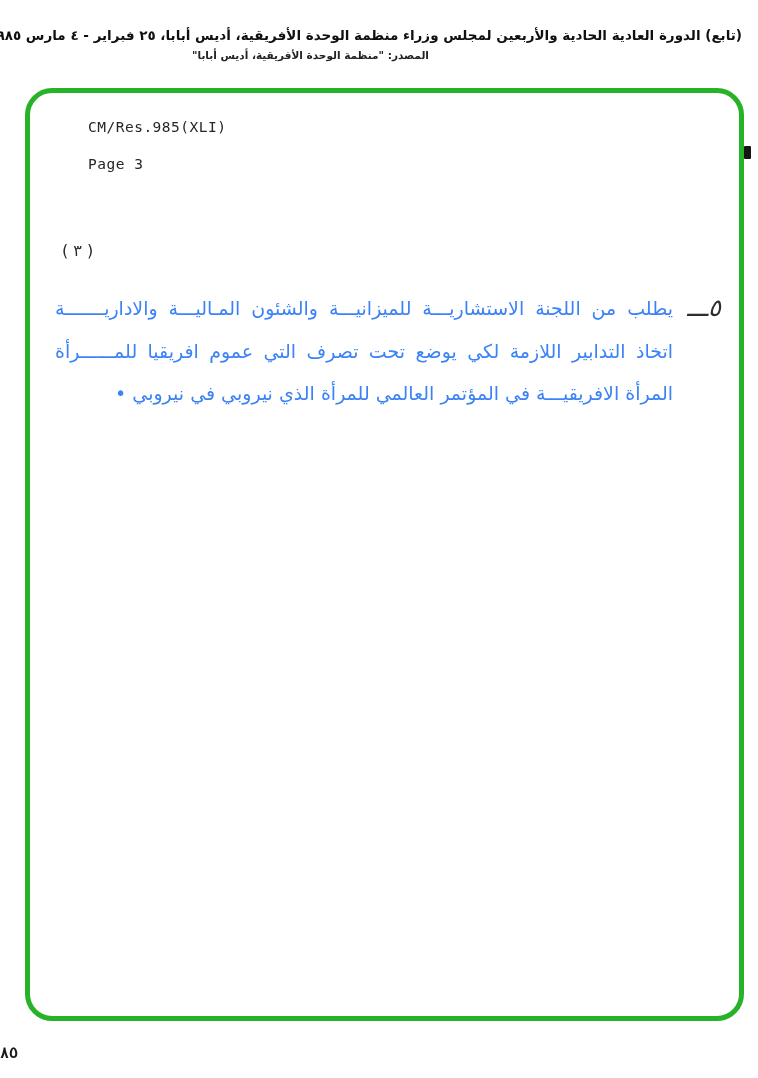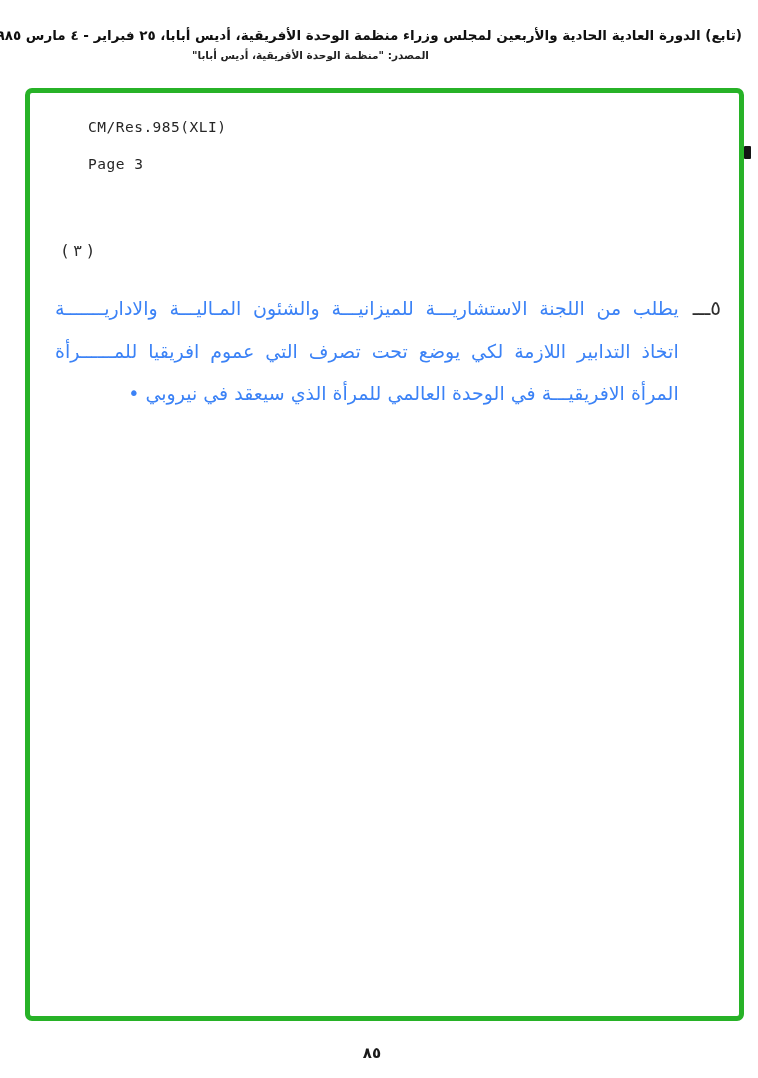--- a/index.html
+++ b/index.html
@@ -71,24 +71,25 @@
   
   .paragraph {
     position: absolute;
     top: 194px; left: 25px; right: 18px;
     direction: rtl;
     display: flex;
     gap: 14px;
     align-items: flex-start;
   }
   .item-marker {
-    font-size: 20px;
+    font-size: 24px;
     line-height: 43px;
     white-space: nowrap;
     color: #2e2e2e;
+    font-style: italic;
   }
   .para-lines { flex: 1; min-width: 0; }
   .para-line {
     font-size: 19px;
     line-height: 42.5px;
     color: #3b82f6;
     text-align: justify;
     text-align-last: justify;
   }
   .para-line:last-child { text-align-last: right; }
@@ -99,45 +100,46 @@
     left: 744px; top: 146px;
     width: 7px; height: 13px;
     background: #141414;
     border-radius: 1px;
   }
 
   
   .page-number {
     position: absolute;
     top: 1044px; left: 0; right: 14px;
-    text-align: center;
+    text-align: left;
     font-size: 15px;
     font-weight: bold;
     color: #1a1a1a;
+    font-family: Liberation Mono, monospace;
   }
 </style>
 </head>
 <body>
 
 <header>
   <div class="header-line1">(تابع) الدورة العادية الحادية والأربعين لمجلس وزراء منظمة الوحدة الأفريقية، أديس أبابا، ٢٥ فبراير - ٤ مارس ١٩٨٥</div>
   <div class="header-line2">المصدر:  "منظمة الوحدة الأفريقية، أديس أبابا"</div>
 </header>
 
-<div class="doc-frame" style="border-color: rgb(39, 178, 39);">
+<div class="doc-frame" style="border-color: rgb(39, 178, 39); border-radius: 27px;">
   <div class="doc-ref">CM/Res.985(XLI)</div>
   <div class="doc-page">Page 3</div>
   <div class="section-num">( ٣ )</div>
 
   <div class="paragraph">
     <span class="item-marker">٥ـــ</span>
     <div class="para-lines">
       <div class="para-line">يطلب من اللجنة الاستشاريـــة للميزانيـــة والشئون المـاليـــة والاداريـــــــة</div>
       <div class="para-line">اتخاذ التدابير اللازمة لكي يوضع تحت تصرف التي عموم افريقيا للمــــــرأة</div>
-      <div class="para-line">المرأة الافريقيـــة في الوحدة العالمي للمرأة الذي سيعقد في نيروبي •</div>
+      <div class="para-line">المرأة الافريقيـــة في المؤتمر العالمي للمرأة الذي نيروبي في نيروبي •</div>
     </div>
   </div>
 </div>
 
 <div class="artifact"></div>
 
 <footer>
   <div class="page-number">٨٥</div>
 </footer>
 

